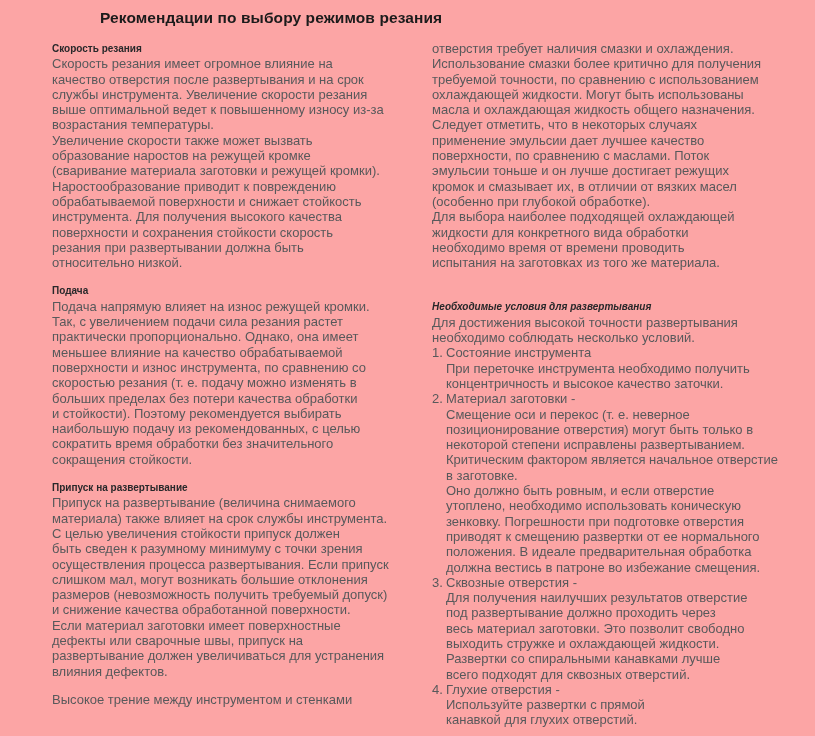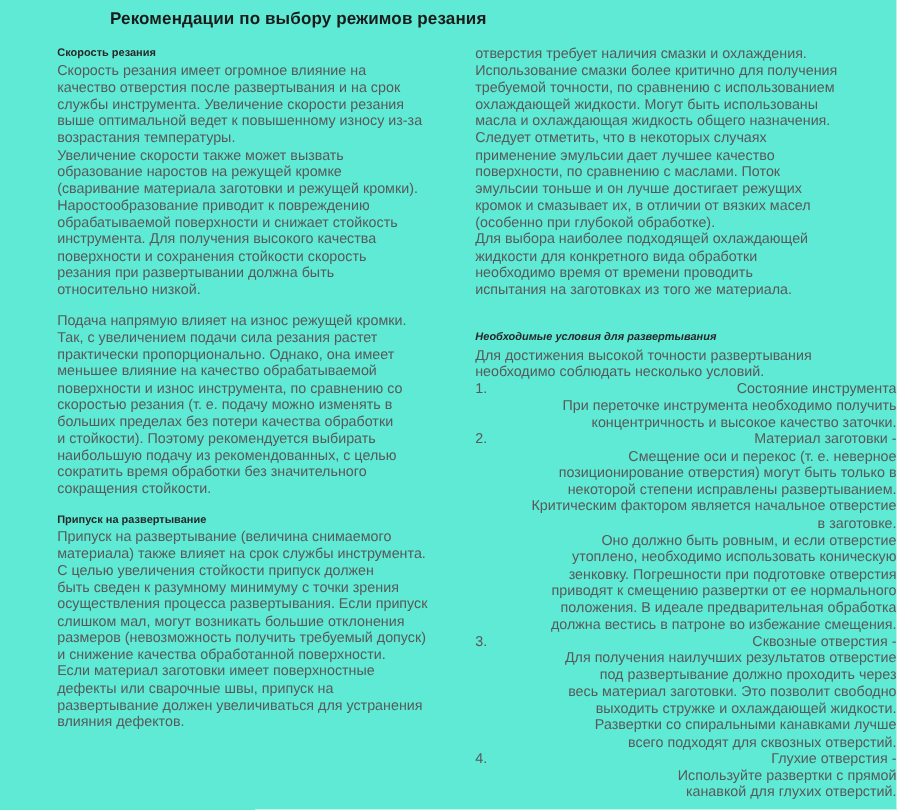--- a/index.html
+++ b/index.html
@@ -1,20 +1,20 @@
 <!DOCTYPE html>
 <html lang="ru"><head>
 <meta charset="utf-8">
 <style>
   html, body { margin: 0; padding: 0; background: #ffffff; }
   .page {
     position: relative;
     width: 815px;
     height: 736px;
-    background: #5eead4;
+    background: #fca5a5;
     overflow: hidden;
     font-family: "Liberation Sans", sans-serif;
   }
   .doc-title {
     position: absolute;
     left: 100px;
     top: 9px;
     font-size: 15.5px;
     font-weight: 700;
     color: #1b1b1b;
@@ -37,21 +37,21 @@
     font-size: 10px;
     color: #28282a;
   }
   .section-body { white-space: pre-line; }
   .continuation { white-space: pre-line; }
   .cond-heading { margin-top: 29px; font-style: italic; }
   .cond-intro { white-space: pre-line; }
   .cond-list { }
   .list-item { display: flex; }
   .item-num  { flex: 0 0 14px; width: 14px; }
-  .item-text { flex: 1; white-space: pre-line; text-align: right; }
+  .item-text { flex: 1; white-space: pre-line; }
 </style>
 </head>
 <body>
 
 <div class="page">
 
   <div class="doc-title">Рекомендации по выбору режимов резания</div>
 
   <div class="column col-left">
 
@@ -67,20 +67,21 @@
 (сваривание материала заготовки и режущей кромки).
 Наростообразование приводит к повреждению
 обрабатываемой поверхности и снижает стойкость
 инструмента. Для получения высокого качества
 поверхности и сохранения стойкости скорость
 резания при развертывании должна быть
 относительно низкой.</div>
     </div>
 
     <div class="section">
+      <div class="section-heading">Подача</div>
       <div class="section-body">Подача напрямую влияет на износ режущей кромки.
 Так, с увеличением подачи сила резания растет
 практически пропорционально. Однако, она имеет
 меньшее влияние на качество обрабатываемой
 поверхности и износ инструмента, по сравнению со
 скоростью резания (т. е. подачу можно изменять в
 больших пределах без потери качества обработки
 и стойкости). Поэтому рекомендуется выбирать
 наибольшую подачу из рекомендованных, с целью
 сократить время обработки без значительного
@@ -97,20 +98,21 @@
 слишком мал, могут возникать большие отклонения
 размеров (невозможность получить требуемый допуск)
 и снижение качества обработанной поверхности.
 Если материал заготовки имеет поверхностные
 дефекты или сварочные швы, припуск на
 развертывание должен увеличиваться для устранения
 влияния дефектов.</div>
     </div>
 
     <div class="section">
+      <div class="section-body">Высокое трение между инструментом и стенками</div>
     </div>
 
   </div>
 
   <div class="column col-right">
 
     <div class="continuation">отверстия требует наличия смазки и охлаждения.
 Использование смазки более критично для получения
 требуемой точности, по сравнению с использованием
 охлаждающей жидкости. Могут быть использованы

